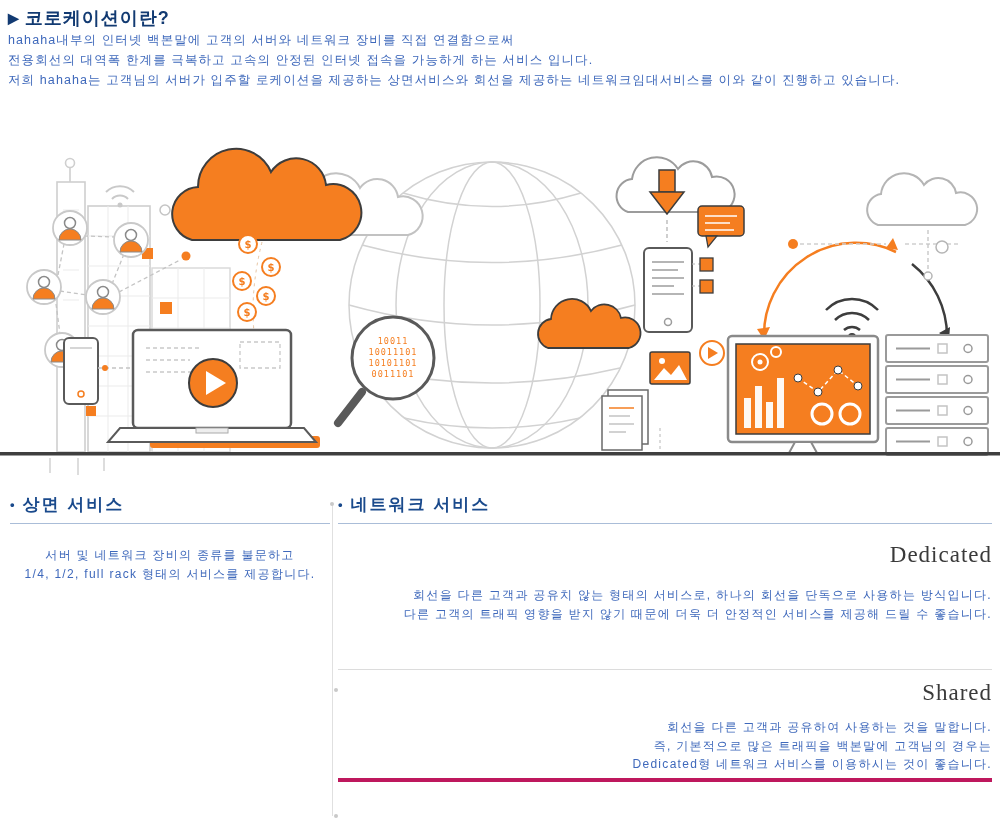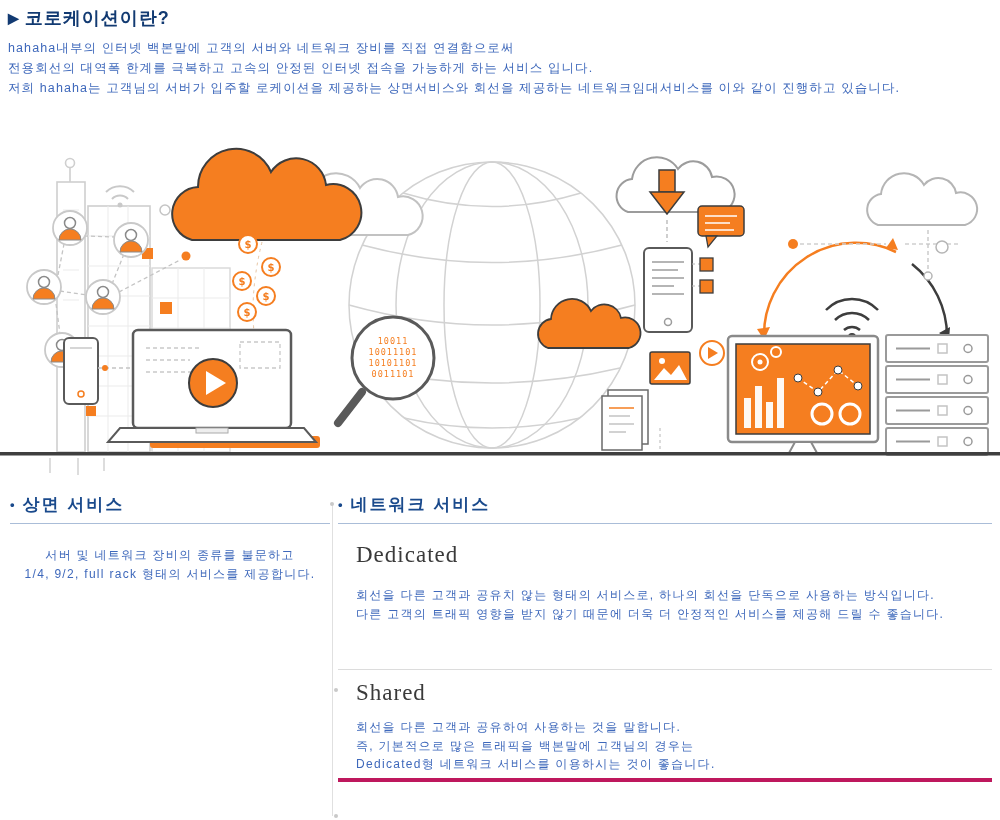--- a/index.html
+++ b/index.html
@@ -18,21 +18,21 @@
   .page { position:relative; width:1000px; height:820px; background:#fff; }
 
   
   .header { position:absolute; left:8px; top:6px; width:980px; }
   .page-title {
     display:flex; align-items:center; gap:5px;
     font-size:18px; font-weight:bold; color:var(--navy);
     letter-spacing:1px; line-height:24px;
   }
   .title-marker { font-size:14px; color:var(--navy); }
-  .intro { position:absolute; left:0; top:32px; width:980px; }
+  .intro { position:absolute; left:0; top:24px; width:980px; }
   .intro-line {
     font-size:12.5px; color:var(--blue); line-height:20px; letter-spacing:1.1px;
     white-space:nowrap;
   }
 
   
   .illustration { position:absolute; left:0; top:140px; width:1000px; height:335px; }
 
   
   .columns { position:absolute; left:0; top:494px; width:1000px; height:326px; }
@@ -45,21 +45,21 @@
   .bullet { font-size:13px; font-weight:bold; color:var(--head); }
   .col-left { position:absolute; left:10px; top:0; width:320px; }
   .col-left .body { margin-top:22px;text-align:center; }
   .col-left .body div, .net-body div {
     font-size:12px; line-height:18.5px; letter-spacing:1.3px;
     color:var(--blue); white-space:nowrap;
   }
   .v-divider { position:absolute; left:332px; top:10px; width:1px; height:312px; background:#e0e0e0; }
   .dot { position:absolute; width:4px; height:4px; border-radius:50%; background:#c9c9c9; }
   .col-right { position:absolute; left:338px; top:0; width:654px; }
-  .net-item { padding-left:18px; }
+  .net-item { padding-left:18px;text-align:right; }
   .net-item.first { margin-top:16px; padding-bottom:46px; border-bottom:1px solid #dcdcdc; }
   .net-item.second { padding-top:8px; padding-bottom:4px; border-bottom:4px solid #be185d; }
   .net-heading {
     font-family:"Liberation Serif", serif; font-weight:400;
     font-size:23px; line-height:30px; color:#3a3a3a; letter-spacing:1px;
   }
   .net-item.first .net-body { margin-top:16px; }
   .net-item.second .net-body { margin-top:10px; }
 </style>
 </head>
@@ -322,21 +322,21 @@
 
   <div class="columns">
 
     <div class="col-left">
       <div class="sec-head">
         <span class="bullet">•</span>
         <span>상면 서비스</span>
       </div>
       <div class="body">
         <div>서버 및 네트워크 장비의 종류를 불문하고</div>
-        <div>1/4, 9/2, full rack 형태의 서비스를 제공합니다.</div>
+        <div>1/4, 1/2, full rack 형태의 서비스를 제공합니다.</div>
       </div>
     </div>
 
     <div class="v-divider"></div>
     <span class="dot" style="left:330px; top:8px;"></span>
     <span class="dot" style="left:334px; top:194px;"></span>
     <span class="dot" style="left:334px; top:320px;"></span>
 
     <div class="col-right">
       <div class="sec-head">

